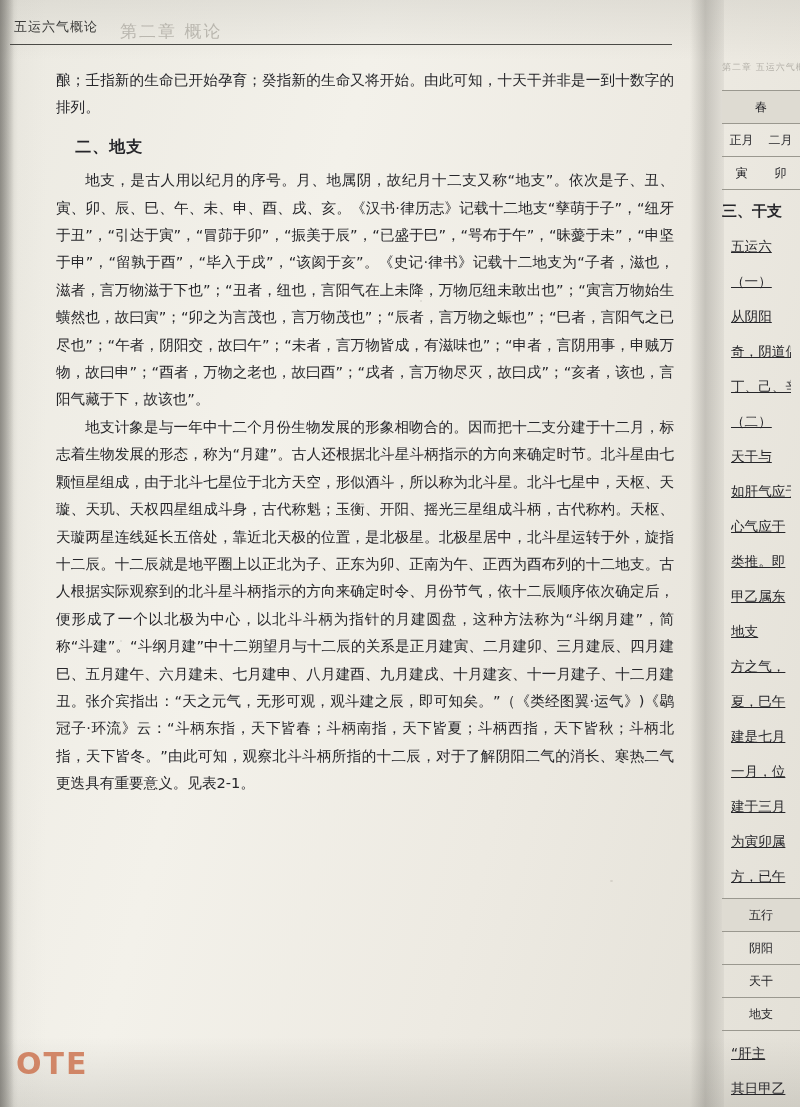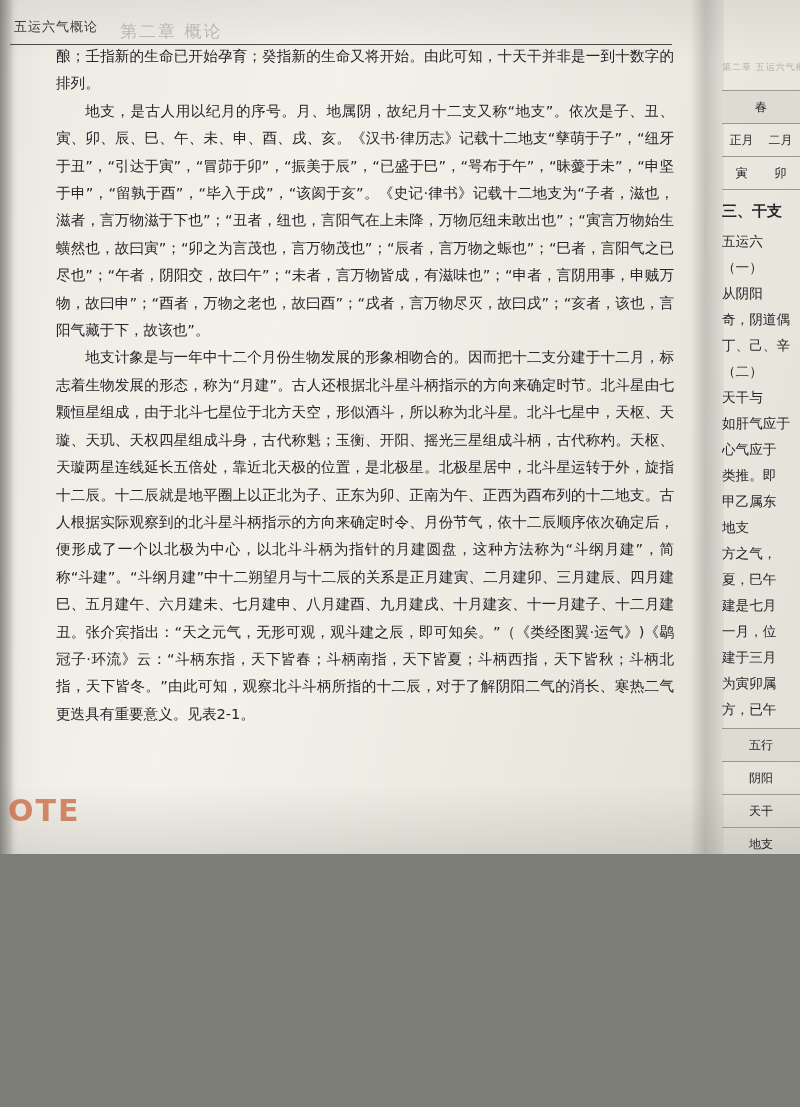--- a/index.html
+++ b/index.html
@@ -3,21 +3,21 @@
 <meta charset="utf-8">
 <style>
   html, body {
     margin: 0;
     padding: 0;
     background: #7d7d78;
   }
   .page {
     position: relative;
     width: 800px;
-    height: 854px;
+    height: 1107px;
     overflow: hidden;
     background: #e8e5dd;
     font-family: "DejaVu Sans", sans-serif;
   }
   
   .paper {
     position: absolute;
     inset: 0;
     background:
       linear-gradient(to right, rgba(120,118,110,0.35) 0px, rgba(200,198,190,0.10) 18px, rgba(255,255,255,0) 46px),
@@ -67,21 +67,21 @@
     top: 44px;
     width: 662px;
     height: 1px;
     background: #4a4a46;
   }
 
   
   .col-main {
     position: absolute;
     left: 56px;
-    top: 42px;
+    top: 66px;
     width: 618px;
     color: #26262a;
     font-size: 14.6px;
     line-height: 27.4px;
     text-align: justify;
     font-family: "DejaVu Sans", sans-serif;
   }
   .col-main p {
     margin: 0;
     text-indent: 2em;
@@ -114,24 +114,25 @@
     margin-bottom: 10px;
     white-space: nowrap;
   }
   .col-right .h2r {
     font-size: 15px;
     font-weight: bold;
     margin: 2px 0 4px 0;
     white-space: nowrap;
   }
   .col-right p {
-    margin: 0;
+    margin: 9px;
     text-indent: 2em;
     white-space: nowrap;
     overflow: hidden;
+    text-decoration: underline;
   }
   .col-right p.noindent { text-indent: 0; }
 
   
   .rtable {
     width: 78px;
     border-collapse: collapse;
     margin: 6px 0 8px 0;
     font-size: 12px;
   }
@@ -144,21 +145,21 @@
     white-space: nowrap;
   }
   .rtable thead th {
     background: #dedbd2;
     font-weight: normal;
   }
 
   
   .watermark {
     position: absolute;
-    left: 8px;
+    left: 16px;
     bottom: 26px;
     font-size: 30px;
     font-weight: bold;
     color: #c9663f;
     opacity: 0.75;
     letter-spacing: 2px;
     font-family: "DejaVu Sans", sans-serif;
   }
   .speck {
     position: absolute;
@@ -173,20 +174,21 @@
   <div class="paper"></div>
   <div class="left-edge"></div>
   <div class="gutter"></div>
 
   <div class="runhead">五运六气概论</div>
   <div class="runhead-ghost">第二章 概论</div>
   <div class="rule-top"></div>
 
   <div class="col-main">
     <p class="noindent">酿；壬指新的生命已开始孕育；癸指新的生命又将开始。由此可知，十天干并非是一到十数字的排列。</p>
+    <div class="h2">二、地支</div>
     <p>地支，是古人用以纪月的序号。月、地属阴，故纪月十二支又称“地支”。依次是子、丑、寅、卯、辰、巳、午、未、申、酉、戌、亥。《汉书·律历志》记载十二地支“孳萌于子”，“纽牙于丑”，“引达于寅”，“冒茆于卯”，“振美于辰”，“已盛于巳”，“咢布于午”，“昧薆于未”，“申坚于申”，“留孰于酉”，“毕入于戌”，“该阂于亥”。《史记·律书》记载十二地支为“子者，滋也，滋者，言万物滋于下也”；“丑者，纽也，言阳气在上未降，万物厄纽未敢出也”；“寅言万物始生蟥然也，故曰寅”；“卯之为言茂也，言万物茂也”；“辰者，言万物之蜄也”；“巳者，言阳气之已尽也”；“午者，阴阳交，故曰午”；“未者，言万物皆成，有滋味也”；“申者，言阴用事，申贼万物，故曰申”；“酉者，万物之老也，故曰酉”；“戌者，言万物尽灭，故曰戌”；“亥者，该也，言阳气藏于下，故该也”。</p>
     <p>地支计象是与一年中十二个月份生物发展的形象相吻合的。因而把十二支分建于十二月，标志着生物发展的形态，称为“月建”。古人还根据北斗星斗柄指示的方向来确定时节。北斗星由七颗恒星组成，由于北斗七星位于北方天空，形似酒斗，所以称为北斗星。北斗七星中，天枢、天璇、天玑、天权四星组成斗身，古代称魁；玉衡、开阳、摇光三星组成斗柄，古代称杓。天枢、天璇两星连线延长五倍处，靠近北天极的位置，是北极星。北极星居中，北斗星运转于外，旋指十二辰。十二辰就是地平圈上以正北为子、正东为卯、正南为午、正西为酉布列的十二地支。古人根据实际观察到的北斗星斗柄指示的方向来确定时令、月份节气，依十二辰顺序依次确定后，便形成了一个以北极为中心，以北斗斗柄为指针的月建圆盘，这种方法称为“斗纲月建”，简称“斗建”。“斗纲月建”中十二朔望月与十二辰的关系是正月建寅、二月建卯、三月建辰、四月建巳、五月建午、六月建未、七月建申、八月建酉、九月建戌、十月建亥、十一月建子、十二月建丑。张介宾指出：“天之元气，无形可观，观斗建之辰，即可知矣。”（《类经图翼·运气》)《鹖冠子·环流》云：“斗柄东指，天下皆春；斗柄南指，天下皆夏；斗柄西指，天下皆秋；斗柄北指，天下皆冬。”由此可知，观察北斗斗柄所指的十二辰，对于了解阴阳二气的消长、寒热二气更迭具有重要意义。见表2-1。</p>
   </div>
 
   <div class="col-right">
     <div class="ghost-head">第二章 五运六气概论</div>
 
     <table class="rtable">
       <thead>
         <tr>

